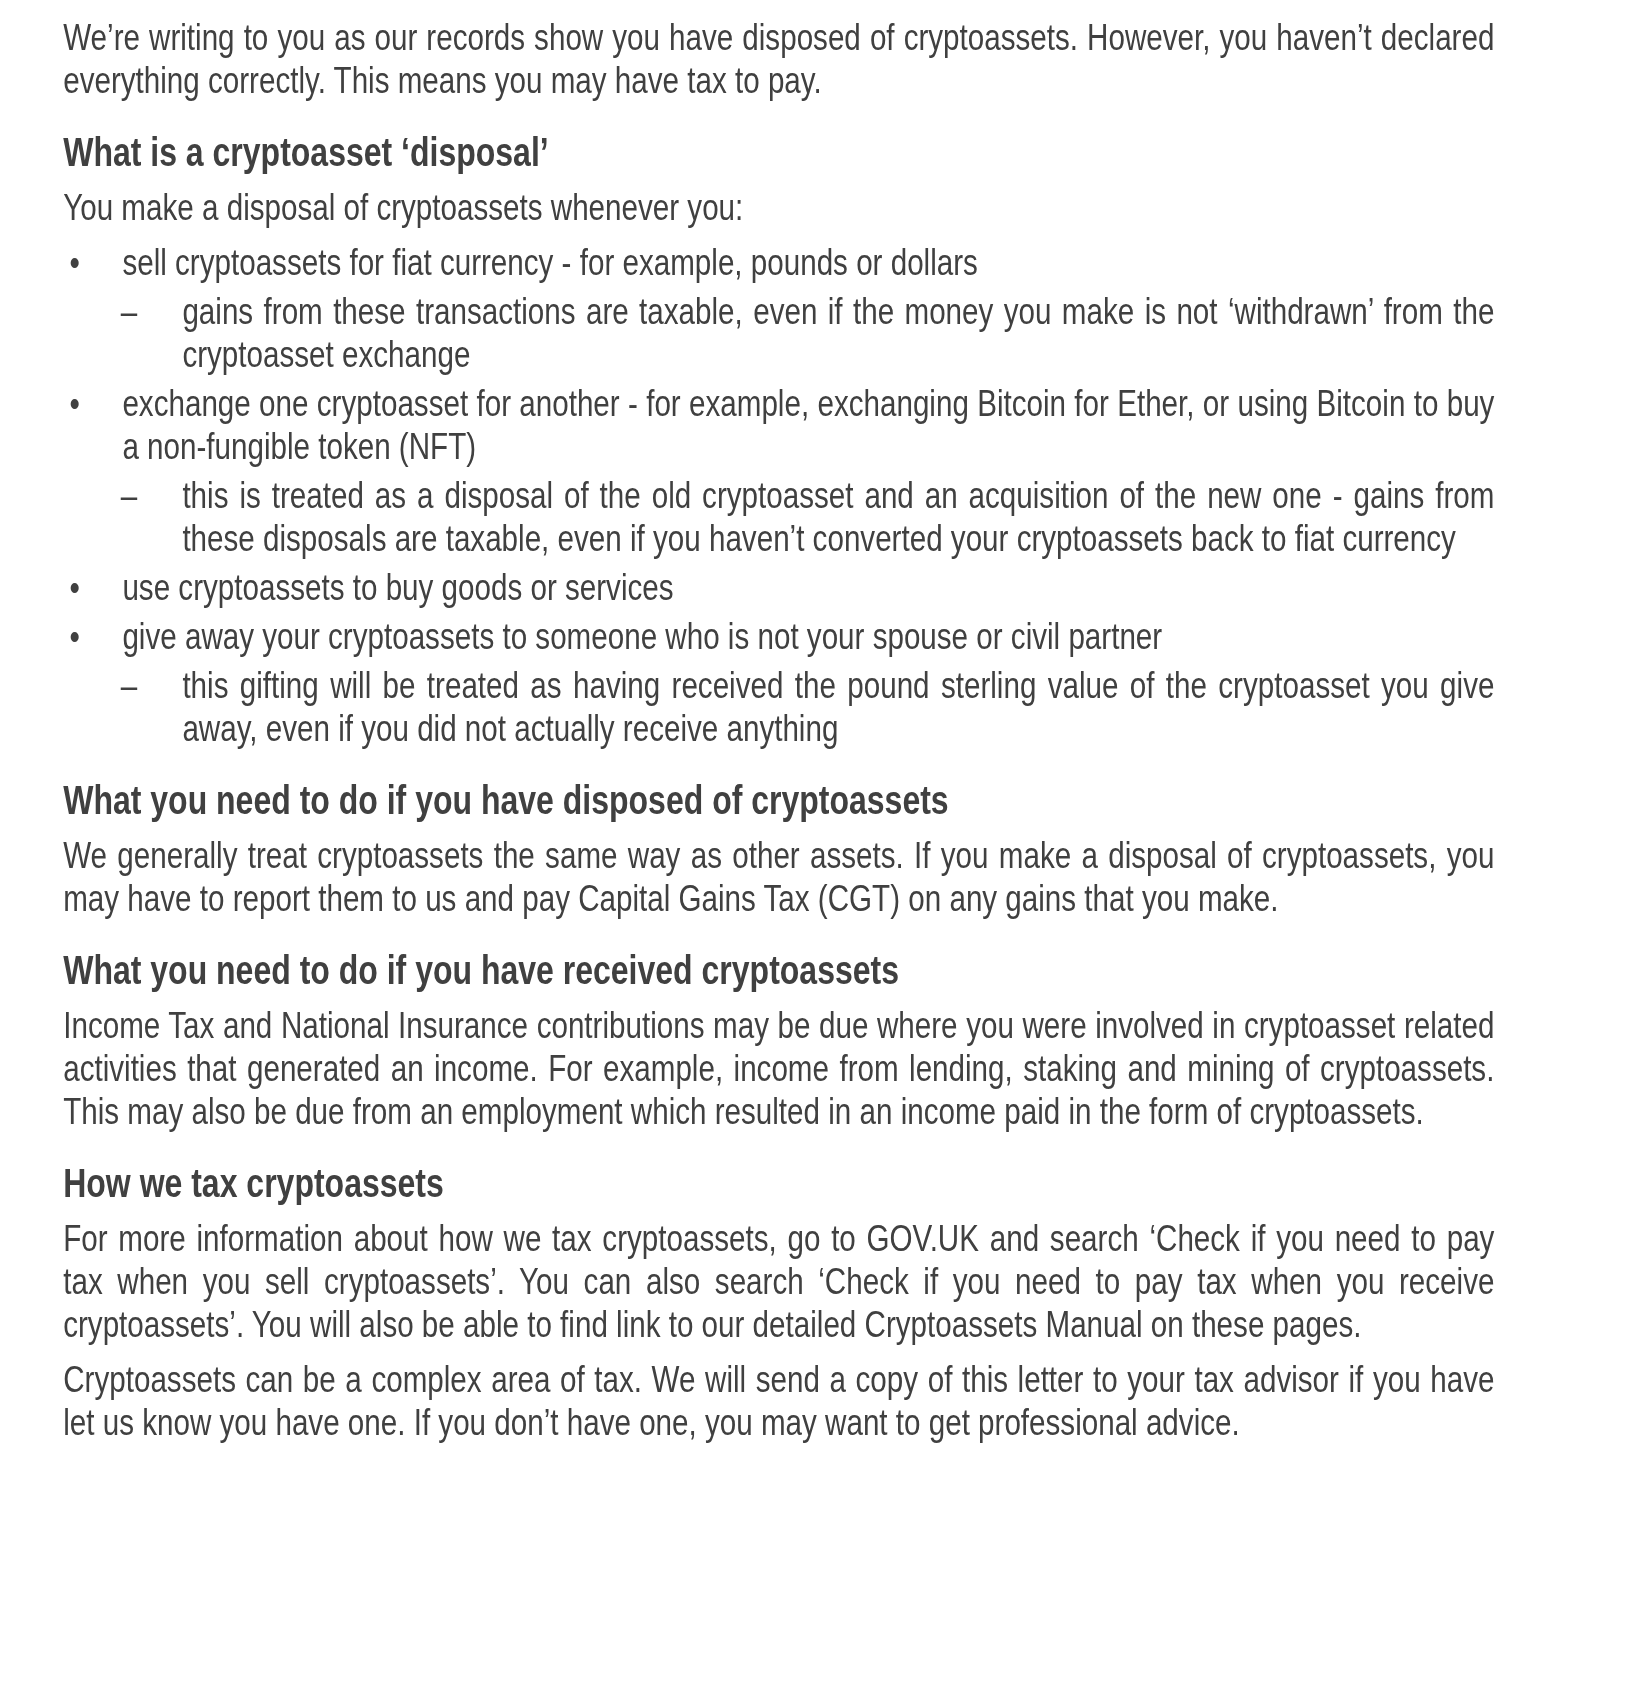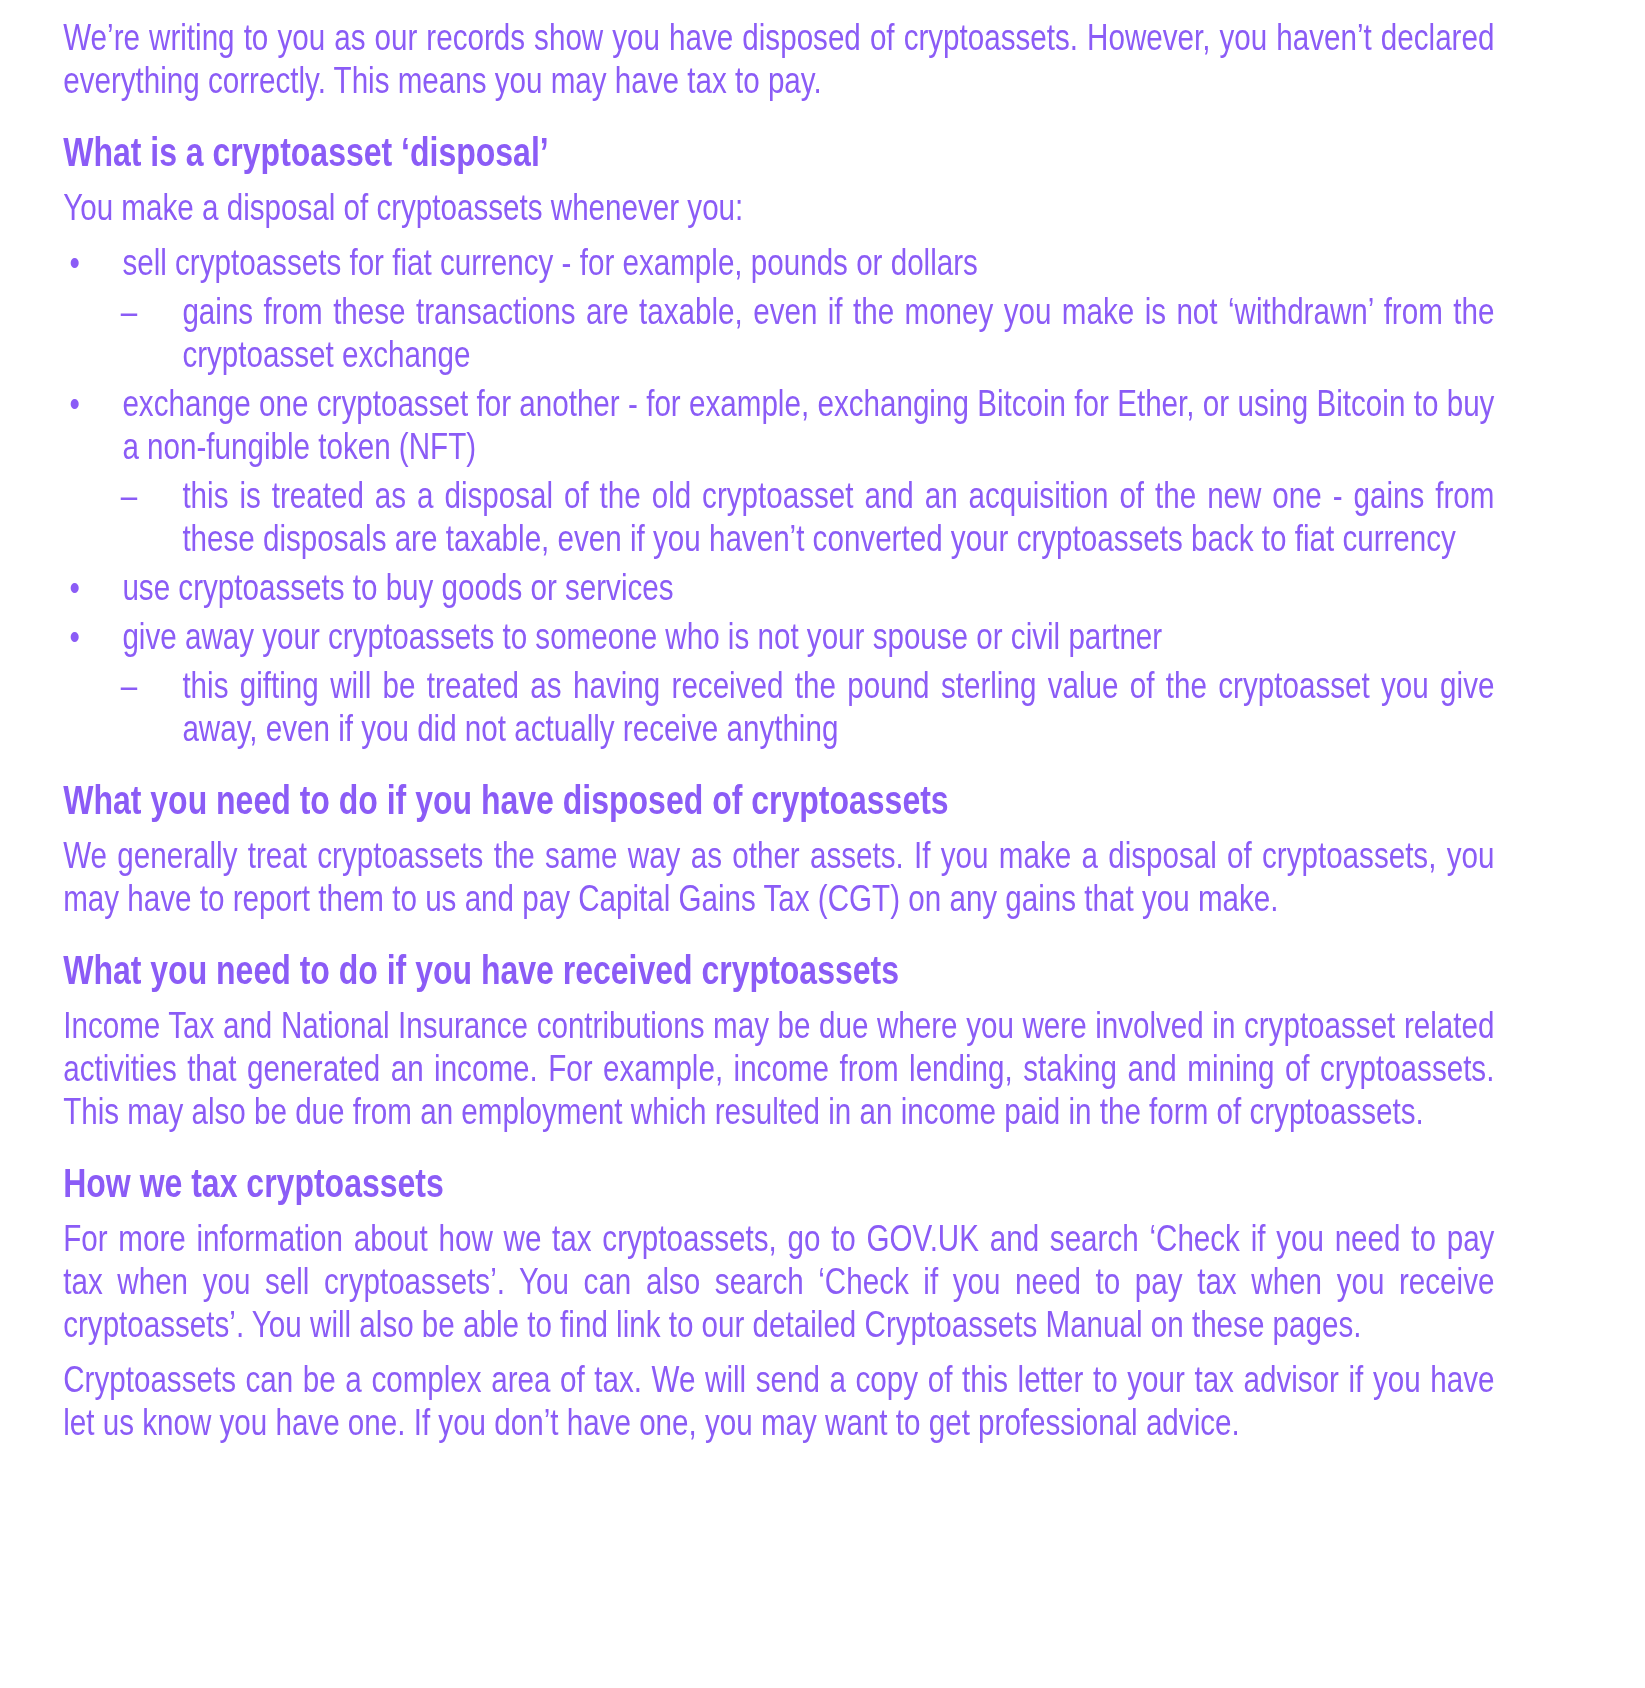--- a/index.html
+++ b/index.html
@@ -5,21 +5,21 @@
   html, body {
     margin: 0;
     padding: 0;
     background: #ffffff;
   }
   .page {
     position: relative;
     width: 1645px;
     height: 1688px;
     background: #ffffff;
-    color: #8b5cf6;
+    color: #404040;
     overflow: hidden;
   }
   
   .content {
     box-sizing: border-box;
     width: 2056px;            
     transform: scaleX(0.8);
     transform-origin: top left;
     padding: 16px 188px 0 79px; 
     font-family: "Liberation Sans", "DejaVu Sans", sans-serif;

